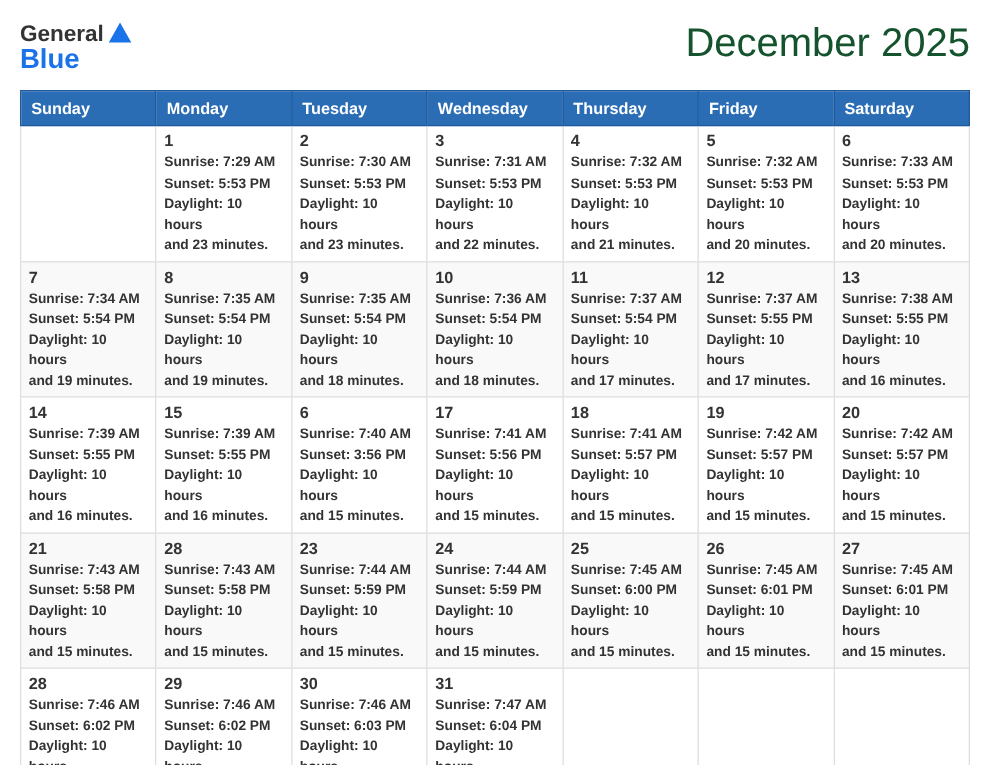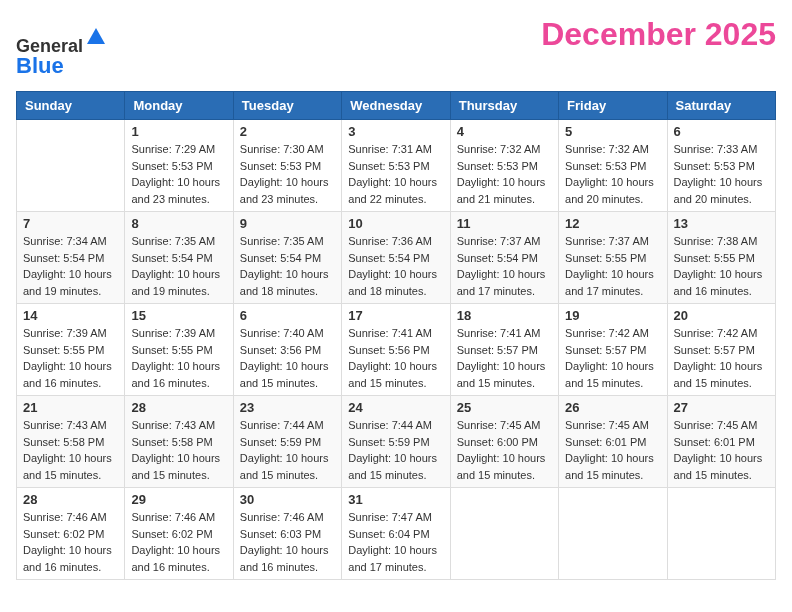--- a/index.html
+++ b/index.html
@@ -18,22 +18,22 @@
     }
     .logo {
       display: flex;
       align-items: center;
     }
     .title-area {
       text-align: right;
     }
     .month-title {
       font-size: 32px;
-      font-weight: bold;
-      color: #ec4899;
+      font-weight: normal;
+      color: #14532d;
     }
     .location-title {
       font-size: 16px;
       color: #555;
     }
     .calendar {
       width: 100%;
       border-collapse: collapse;
       border: 1px solid #14b8a6;
     }
@@ -61,37 +61,38 @@
     .day-number {
       font-size: 13px;
       font-weight: bold;
       display: block;
       margin-bottom: 2px;
     }
     .day-info {
       line-height: 1.5;
       font-size: 11px;
       color: #333;
+      font-weight: bold;
     }
     .empty-cell {
       background: #fff !important;
     }
     .row-shade td {
       background: #f5f5f5;
     }
   </style>
 </head>
 <body>
 
 <div>
   <div class="header-area">
     <div class="logo">
       <div>
         <div style="display:flex;align-items:center;">
-          <span style="font-size:18px;font-weight:bold;color:#333;margin-top:20px;">General</span>
+          <span style="font-size:18px;font-weight:bold;color:#333;">General</span>
           <svg width="22" height="22" viewBox="0 0 22 22" style="margin:0 2px;">
             <polygon points="11,2 20,18 2,18" fill="#1a73e8"></polygon>
           </svg>
         </div>
         <span style="font-size:22px;font-weight:bold;color:#1a73e8;display:block;margin-top:-4px;">Blue</span>
       </div>
     </div>
     <div class="title-area">
       <div class="month-title">December 2025</div>
     </div>

